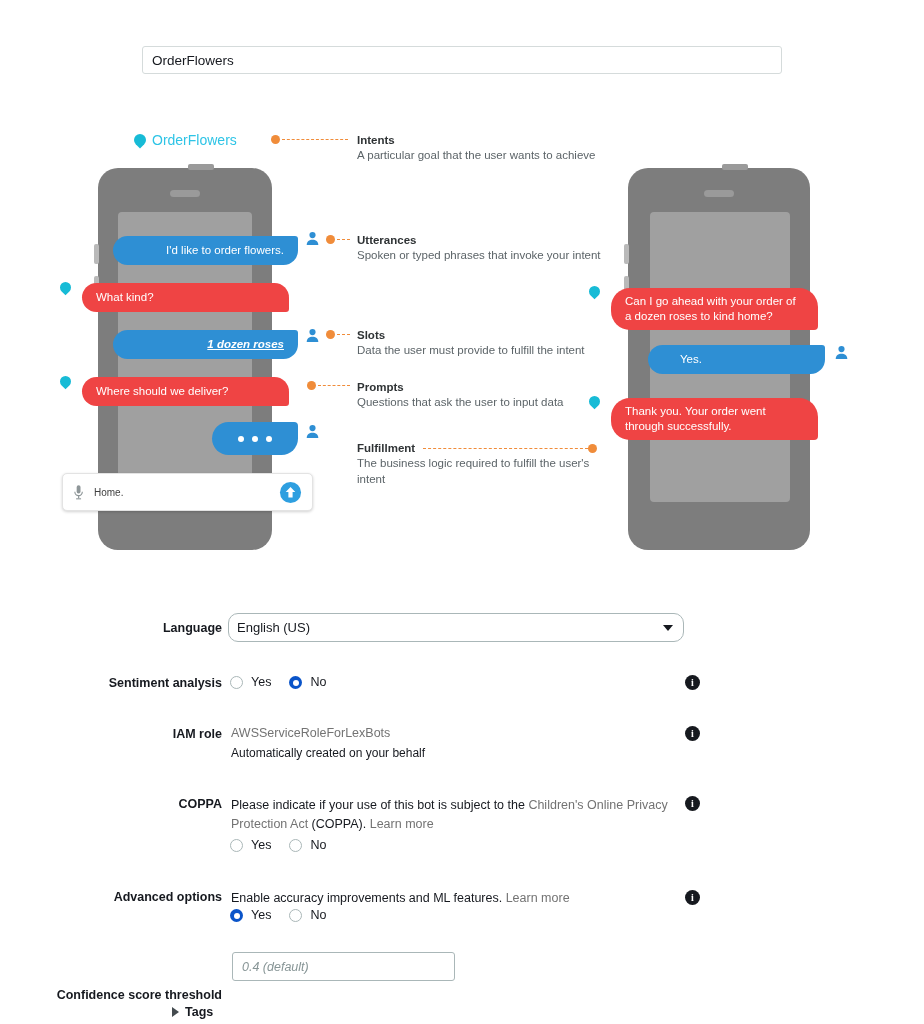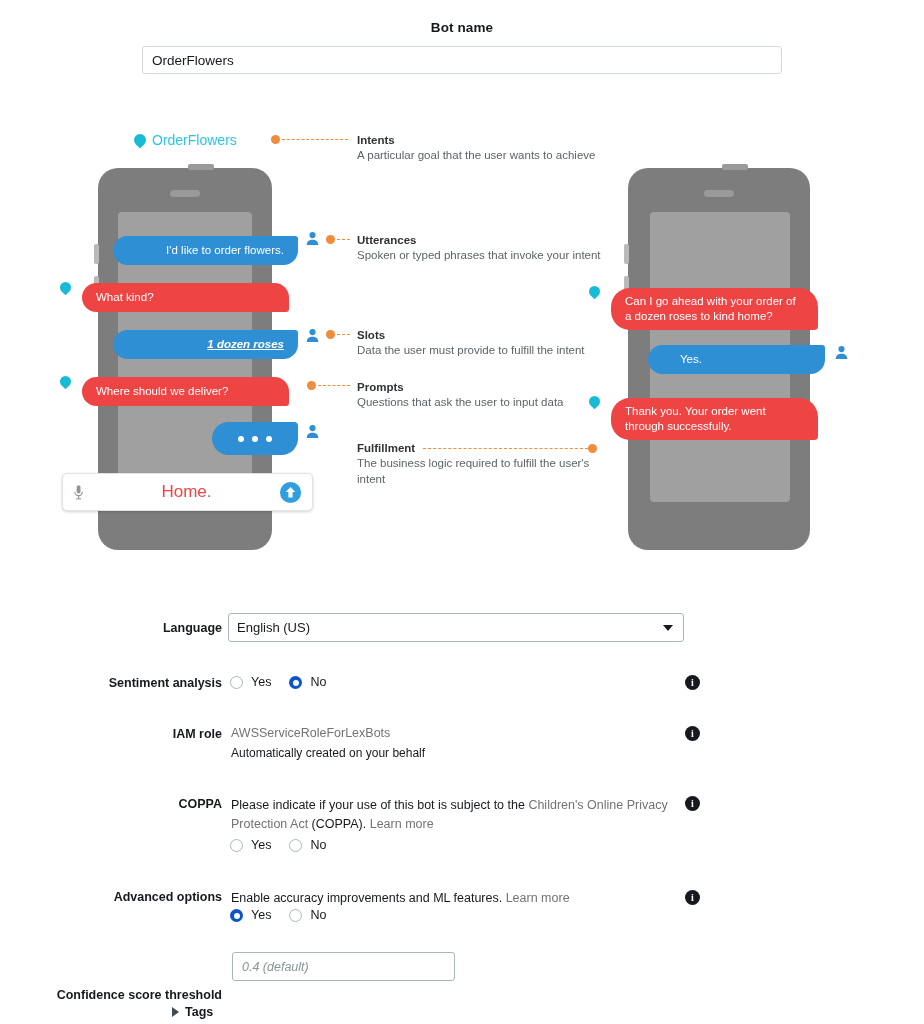--- a/index.html
+++ b/index.html
@@ -55,39 +55,39 @@
     position:absolute;background:#2e8fd4;border-radius:17px 4px 17px 17px;
     display:flex;align-items:center;justify-content:center;gap:8px;
   }
   .dots-bubble i{display:block;width:6px;height:6px;background:#fff;border-radius:50%;}
 
   .composer{
     position:absolute;background:#ffffff;border:1px solid #e3e3e3;border-radius:5px;
     box-shadow:0 1px 3px rgba(0,0,0,.18);display:flex;align-items:center;
     padding:0 10px;box-sizing:border-box;
   }
-  .composer .txt{font-size:17px;color:#ef4444;margin-left:10px;flex:1;text-align:center;}
+  .composer .txt{font-size:10px;color:#404040;margin-left:10px;flex:1;}
 
   .title-pill{position:absolute;display:flex;align-items:center;gap:6px;}
   .title-pill .tp-dot{width:12px;height:12px;background:#17bbd6;border-radius:50% 50% 50% 0;transform:rotate(-45deg);}
   .title-pill .tp-text{font-size:14px;color:#2ec4e6;}
 
   
   .ann{position:absolute;width:240px;}
   .ann .ann-title{font-size:11.5px;font-weight:bold;color:#2f3335;line-height:15px;}
   .ann .ann-desc{font-size:11.5px;color:#5c6468;line-height:15.5px;}
   .conn{position:absolute;height:0;border-top:1.6px dashed #f08c3a;}
   .conn-dot{position:absolute;width:9px;height:9px;border-radius:50%;background:#f08c3a;}
 
   
   .f-label{position:absolute;font-size:12.5px;font-weight:bold;color:#16191f;text-align:right;}
   .f-sub{position:absolute;font-size:12px;color:#444b4f;}
   .link{color:#737373;text-decoration:none;}
   select.f-select{
-    position:absolute;box-sizing:border-box;border:1px solid #aab7b8;border-radius:3px;
+    position:absolute;box-sizing:border-box;border:1px solid #aab7b8;border-radius:10px;
     background:#fff;font-family:"Liberation Sans", sans-serif;font-size:13px;color:#16191f;
     padding:0 8px;-webkit-appearance:none;appearance:none;outline:none;
   }
   .sel-caret{position:absolute;width:0;height:0;border-left:5px solid transparent;border-right:5px solid transparent;border-top:6px solid #16191f;}
   input.f-text{
     position:absolute;box-sizing:border-box;border:1px solid #aab7b8;border-radius:3px;
     background:#fff;font-family:"Liberation Sans", sans-serif;font-size:12.5px;color:#0369a1;
     padding:11px 9px;outline:none;
   }
   input.f-text::placeholder{color:#879596;font-style:italic;}
@@ -103,21 +103,20 @@
     font-size:10px;font-weight:bold;line-height:15px;text-align:center;font-family:"Liberation Serif",serif;}
 
   .tri{position:absolute;width:0;height:0;border-top:5px solid transparent;border-bottom:5px solid transparent;border-left:7px solid #444b4f;}
   .tags-text{position:absolute;font-size:12.5px;font-weight:bold;color:#16191f;}
 </style>
 </head>
 <body>
 
 <div class="stage">
 
-  <div class="abs" id="bot-name-label">Bot name</div>
   <input id="bot-name-input" class="abs" value="OrderFlowers" style="">
 
   <div>
 
     <div class="title-pill" style="left:134px;top:132px;">
       <span class="tp-dot"></span>
       <span class="tp-text">OrderFlowers</span>
     </div>
 
     <div class="abs phone" style="left:98px;top:168px;width:174px;height:382px;">

